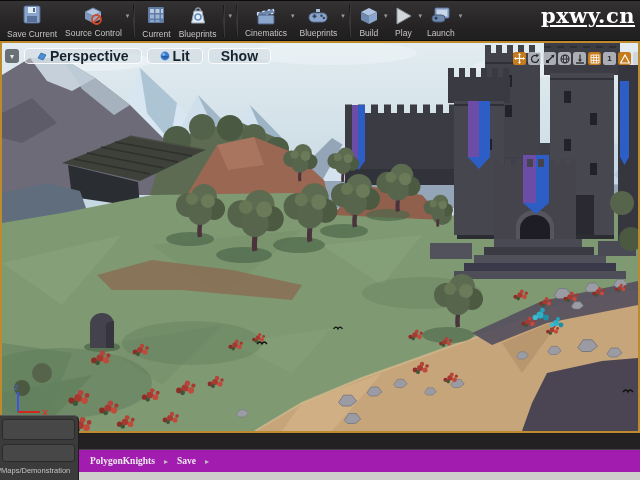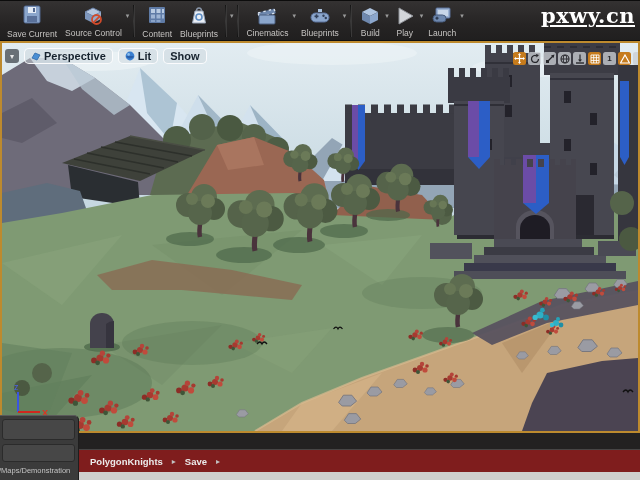--- a/index.html
+++ b/index.html
@@ -25,36 +25,36 @@
 
   
   .viewport{position:absolute;top:41px;left:0;width:640px;height:392px;
     border:2px solid #bd8a2e;background:#cfe0e8;}
   .viewport svg.scene{position:absolute;top:0;left:0;}
 
   .vp-overlay-left{position:absolute;top:5px;left:3px;display:flex;gap:5px;align-items:center;z-index:5;}
   .vp-dd{width:14px;height:14px;border-radius:3px;background:rgba(25,30,36,.6);
     color:#e8e8e8;font-size:8px;display:flex;align-items:center;justify-content:center;}
   .vp-pill{height:16px;border:1px solid rgba(255,255,255,.9);border-radius:5px;
-    background:rgba(205,216,222,.5);color:#16222e;font-weight:bold;font-size:11px;
-    display:flex;align-items:center;gap:3px;padding:0 6px;}
+    background:rgba(205,216,222,.5);color:#16222e;font-weight:bold;font-size:14px;
+    display:flex;align-items:center;gap:3px;padding:0 12px;}
   .vp-pill svg{display:block;}
 
   .snapbar{position:absolute;top:9px;right:0;display:flex;gap:2px;z-index:5;}
   .snapbtn{width:13px;height:13px;border-radius:2.5px;display:flex;align-items:center;
     justify-content:center;font-size:8px;font-weight:bold;color:#26262b;
     background:rgba(203,206,212,.78);}
   .snapbtn.orange{background:#c67b1c;color:#fff;}
   .snapbtn svg{display:block;}
   .snap-sliver{width:5px;height:13px;border-radius:2.5px 0 0 2.5px;background:rgba(203,206,212,.78);}
 
   
   .dock-dark{position:absolute;top:433px;left:0;width:640px;height:16px;background:#232121;}
-  .crumbbar{position:absolute;top:449px;left:0;width:640px;height:23px;background:#7f1d1d;
-    border-top:1px solid #474545;display:flex;align-items:center;padding-left:90px;gap:9px;}
+  .crumbbar{position:absolute;top:449px;left:0;width:640px;height:23px;background:#a21caf;
+    border-top:1px solid #474545;display:flex;align-items:center;padding-left:90px;gap:9px;font-family:Liberation Serif, serif;}
   .crumb{font-size:9.5px;font-weight:bold;color:#ececec;}
   .crumb-arrow{font-size:8px;color:#c2c2c2;}
   .bottom-strip{position:absolute;top:472px;left:0;width:640px;height:8px;background:#cfcecd;}
 
   
   .popup{position:absolute;top:415px;left:0;width:79px;height:78px;background:#3b3b3b;
     border-top:1px solid #5a5a5a;border-right:1px solid #1e1e1e;border-radius:0 5px 0 0;
     z-index:50;padding:3px 3px 0 2px;}
   .popup .sect{background:#474747;border:1px solid #2b2b2b;border-radius:3px;height:21px;margin-bottom:4px;}
   .popup .sect2{height:18px;}
@@ -104,21 +104,21 @@
             <rect x="5" y="5" width="4" height="4" fill="#b9cbe2"></rect>
             <rect x="10.5" y="5" width="4" height="4" fill="#b9cbe2"></rect>
             <rect x="16" y="5" width="2" height="4" fill="#b9cbe2"></rect>
             <rect x="5" y="10.5" width="4" height="4" fill="#9fb5d4"></rect>
             <rect x="10.5" y="10.5" width="4" height="4" fill="#9fb5d4"></rect>
             <rect x="16" y="10.5" width="2" height="4" fill="#9fb5d4"></rect>
             <rect x="5" y="16" width="4" height="2" fill="#8aa3c7"></rect>
             <rect x="10.5" y="16" width="4" height="2" fill="#8aa3c7"></rect>
           </svg>
       </span>
-      <span class="lbl">Content</span>
+      <span class="lbl">Current</span>
     </div>
 
     <div class="tbtn">
       <span>
         <svg width="22" height="22" viewBox="0 0 22 22">
             <path d="M7,7 h8 l2.5,12 h-13 z" fill="#e9eef5" stroke="#9aa7ba"></path>
             <path d="M8.5,7 a2.5,3 0 0 1 5,0" fill="none" stroke="#8a97aa" stroke-width="1.4"></path>
             <circle cx="11" cy="13" r="3" fill="none" stroke="#5f8ec4" stroke-width="1.6"></circle>
           </svg>
       </span>

